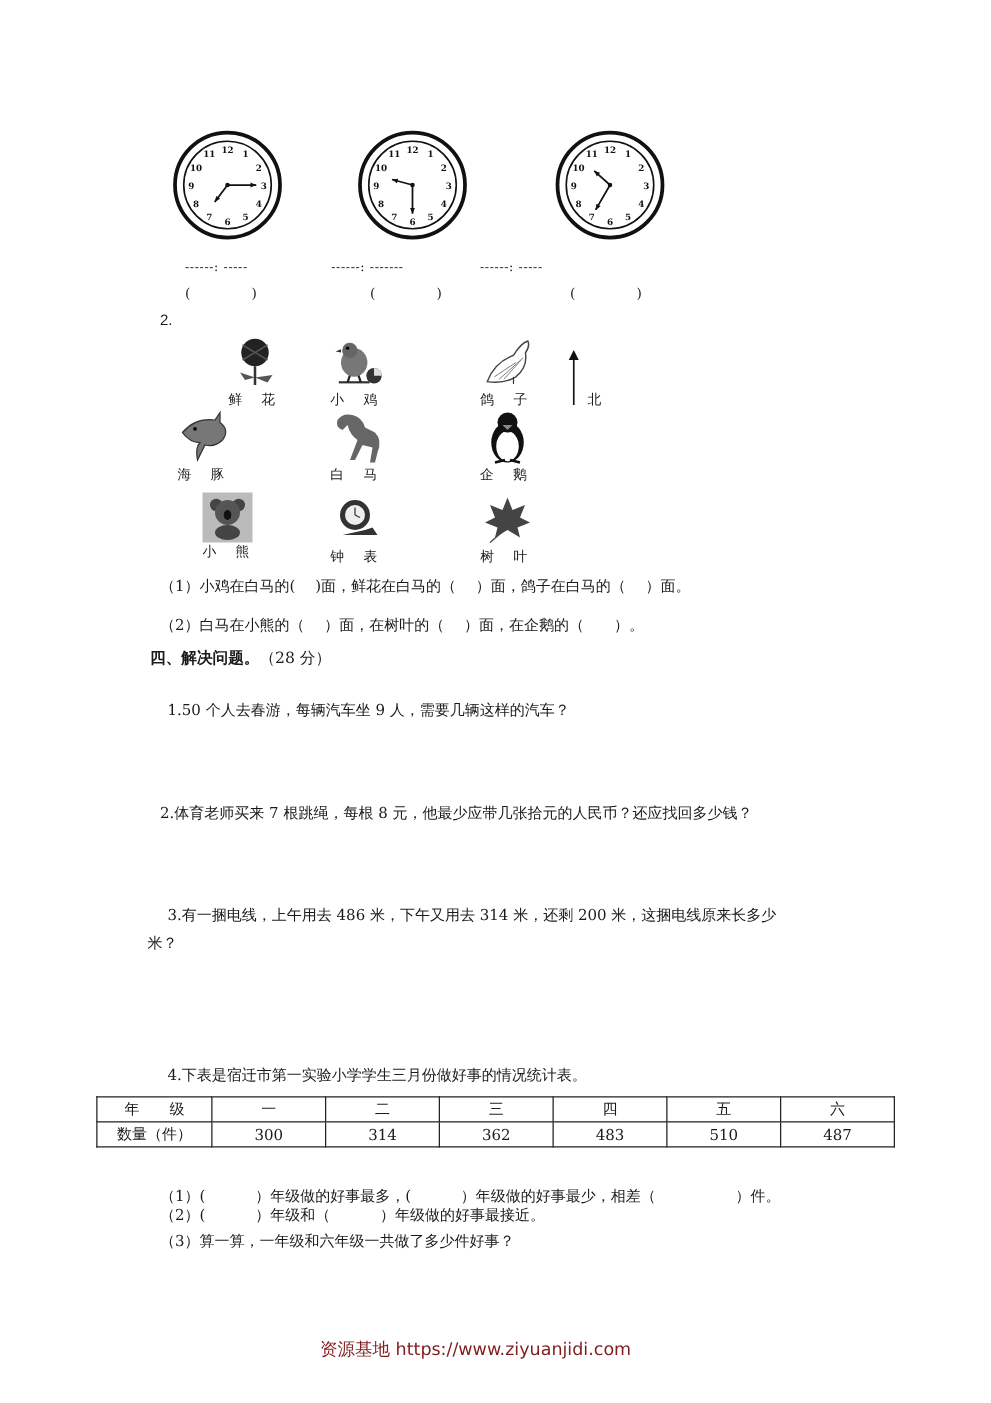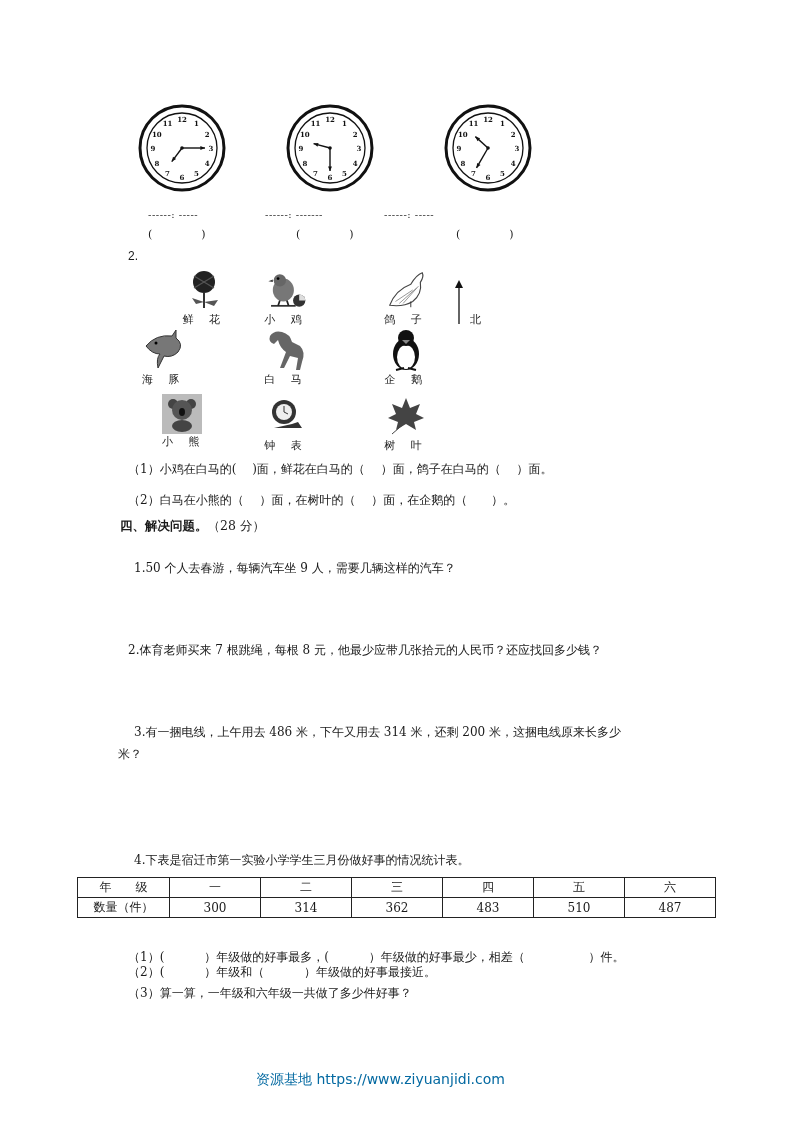--- a/index.html
+++ b/index.html
@@ -8,21 +8,21 @@
   .abs { position:absolute; }
   .clock svg { display:block; }
   .clock-line { font-size:10px; letter-spacing:0.5px; }
   .paren { font-size:11px; }
   .pic { width:44px; height:44px; display:flex; align-items:center; justify-content:center; }
   .pic-label { font-size:11px; font-family:"DejaVu Sans","Liberation Sans",sans-serif; letter-spacing:6px; color:#222; }
   .q { font-size:12px; white-space:nowrap; }
   .section { font-size:12.5px; font-weight:bold; }
   table.stat { border-collapse:collapse; font-size:12px; }
   table.stat td { border:1px solid #222; height:19px; text-align:center; padding:0; }
-  .footer { font-family:"DejaVu Sans","Liberation Sans",sans-serif; font-size:14px; color:#0369a1; }
+  .footer { font-family:"DejaVu Sans","Liberation Sans",sans-serif; font-size:14px; color:#7f1d1d; }
 </style>
 </head>
 <body>
 
 <div class="abs clock" style="left:138px;top:104px;">
     <svg width="88" height="88" viewBox="0 0 88 88">
       <circle cx="44" cy="44" r="42" fill="#fff" stroke="#111" stroke-width="3"></circle>
       <circle cx="44" cy="44" r="35" fill="none" stroke="#111" stroke-width="1.3"></circle>
       <text x="44" y="18" text-anchor="middle" font-size="7" font-weight="bold" font-family="DejaVu Serif, serif" fill="#111">12</text>
       <text x="58.5" y="21.88526329025128" text-anchor="middle" font-size="7" font-weight="bold" font-family="DejaVu Serif, serif" fill="#111">1</text>
@@ -153,21 +153,21 @@
     <div class="pic-label">海 豚</div>
   </div>
   <div class="abs" style="left:128px;top:60px;text-align:center;">
     <div class="pic">
         <svg width="44" height="44" viewBox="0 0 44 44">
           <path d="M6 8 Q10 2 18 4 Q26 6 28 14 L36 18 Q42 24 38 34 L36 42 L32 42 L34 30 L26 28 L20 40 L16 40 L22 24 Q16 20 14 12 L10 16 Q4 14 6 8 Z" fill="#666"></path>
         </svg>
       </div>
     <div class="pic-label">白 马</div>
   </div>
-  <div class="abs" style="left:248px;top:60px;text-align:right;">
+  <div class="abs" style="left:248px;top:60px;text-align:left;">
     <div class="pic">
         <svg width="40" height="44" viewBox="0 0 40 44">
           <ellipse cx="20" cy="26" rx="13" ry="16" fill="#111"></ellipse>
           <ellipse cx="20" cy="29" rx="9" ry="12" fill="#fff"></ellipse>
           <circle cx="20" cy="10" r="8" fill="#111"></circle>
           <path d="M16 12 L24 12 L20 16 Z" fill="#888"></path>
           <path d="M10 42 L18 40 M22 40 L30 42" stroke="#111" stroke-width="2"></path>
         </svg>
       </div>
     <div class="pic-label">企 鹅</div>

